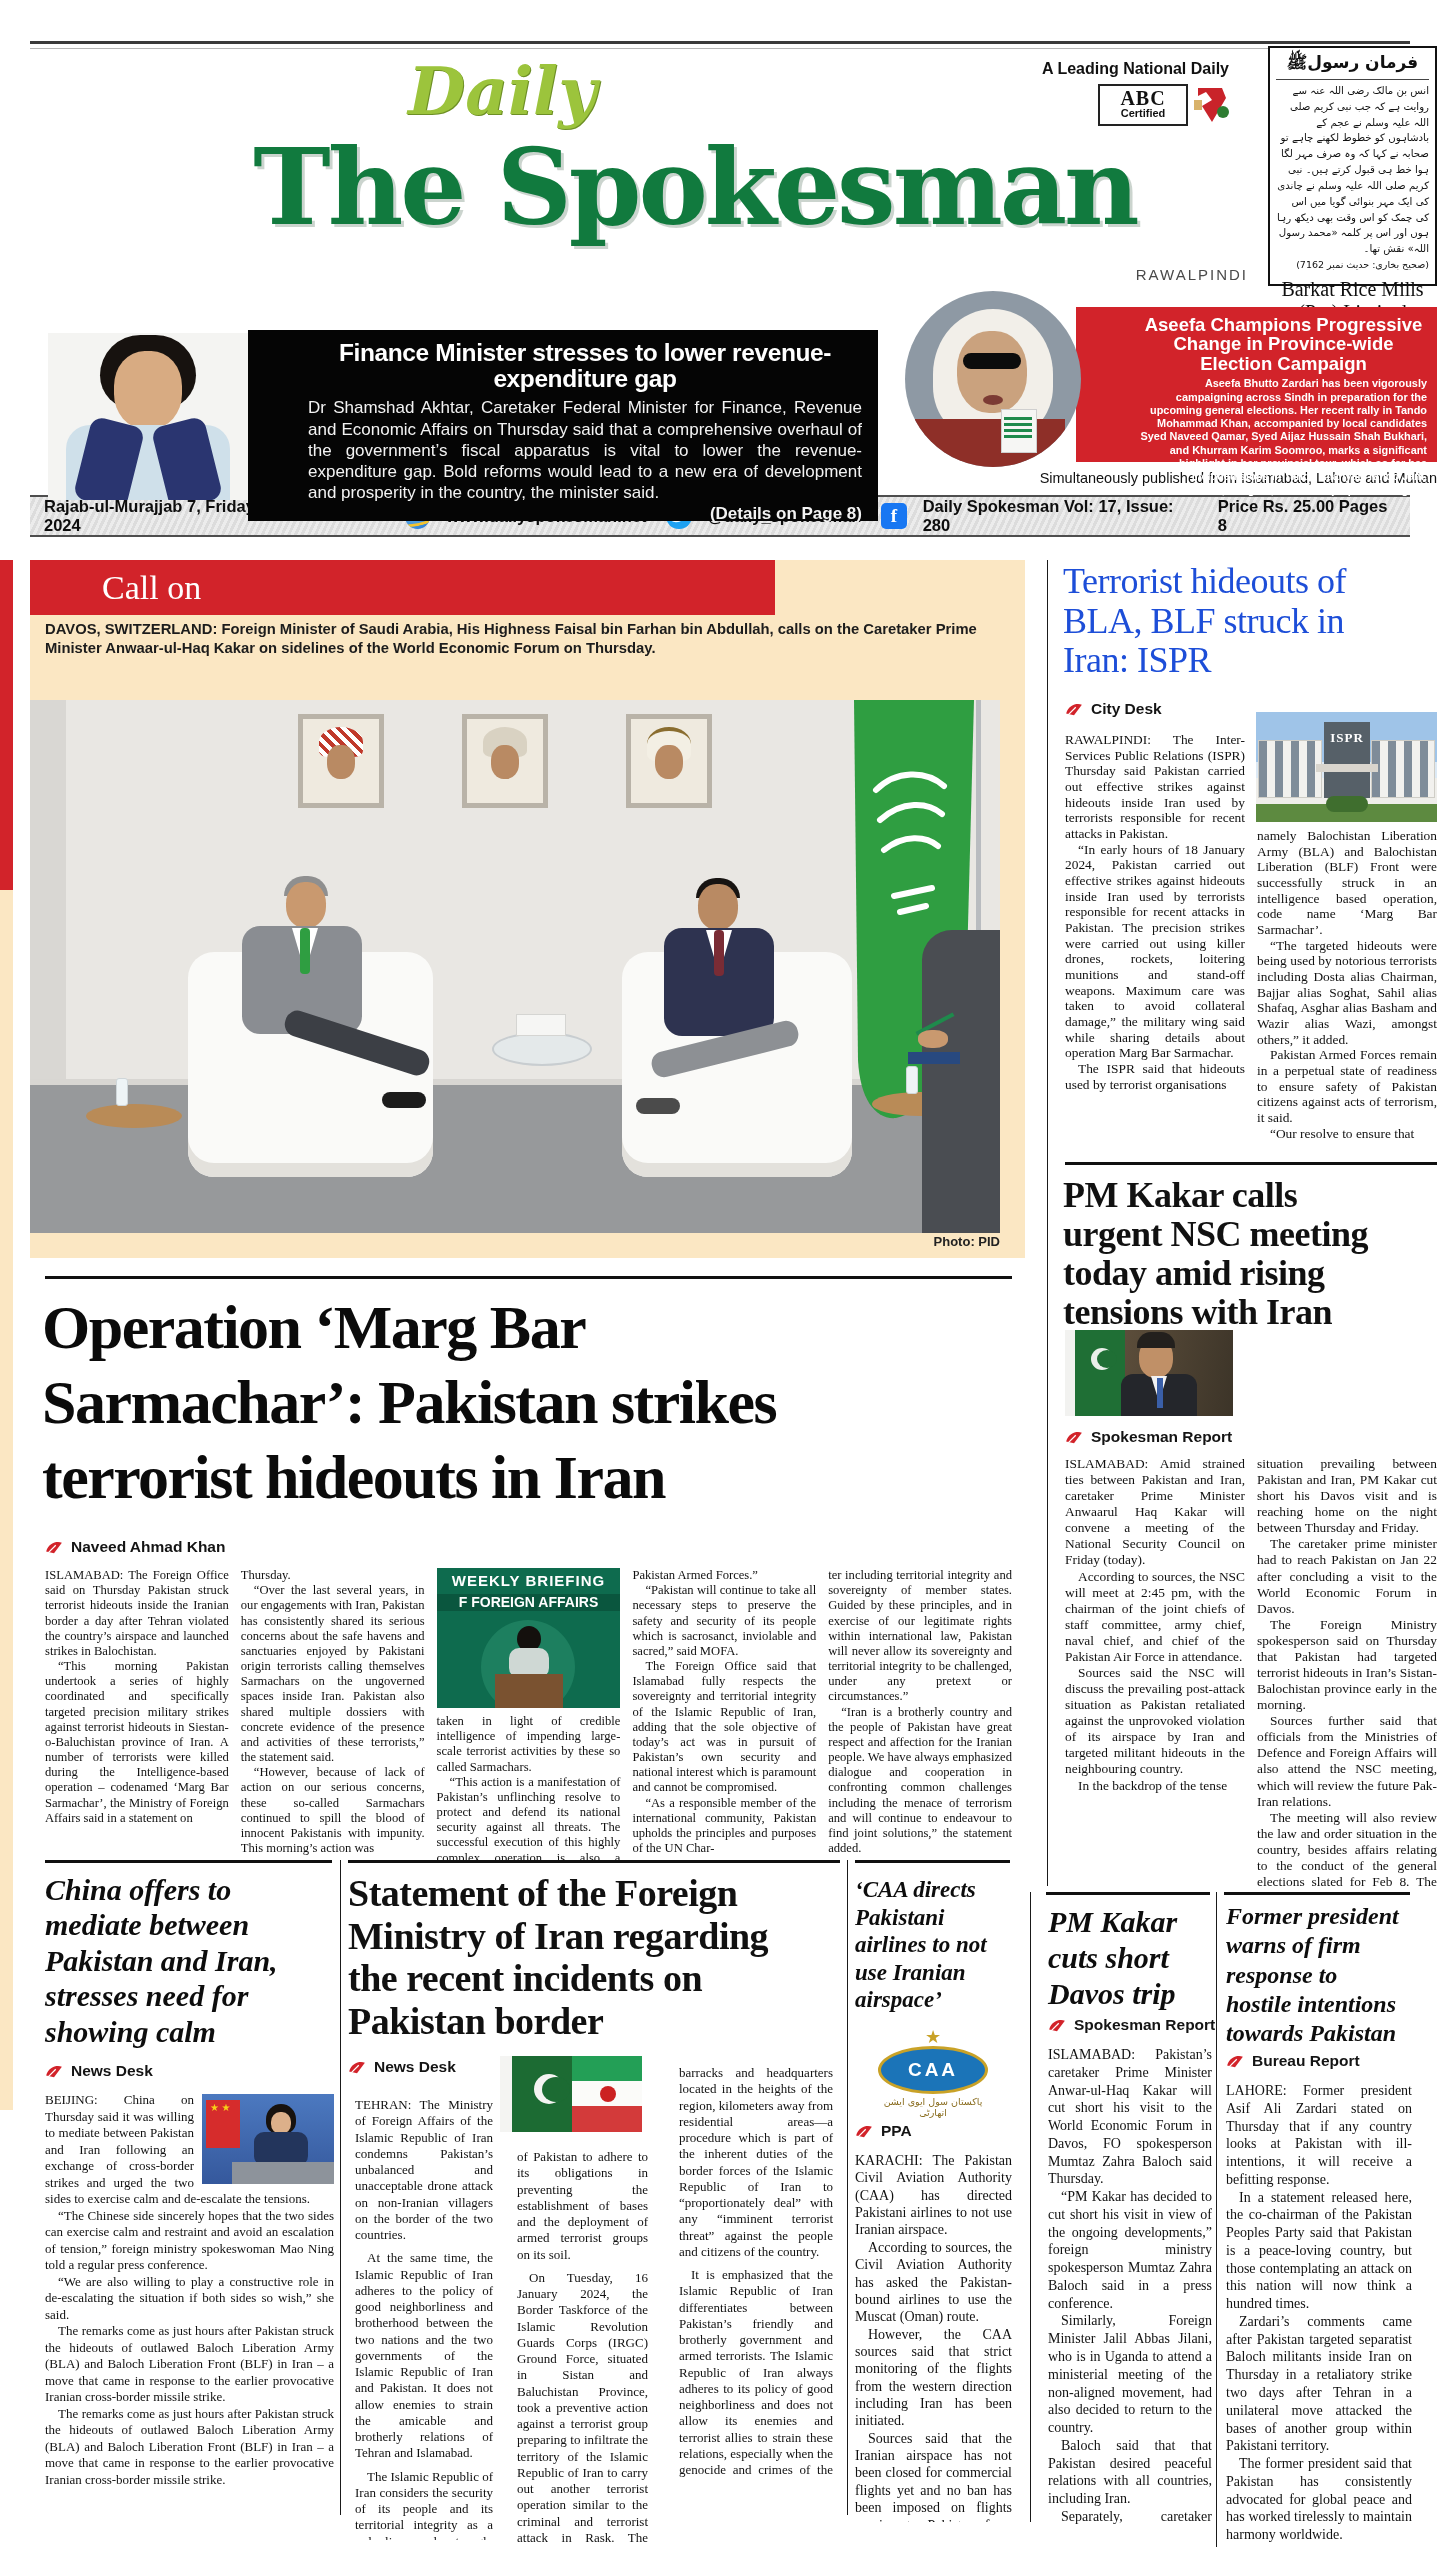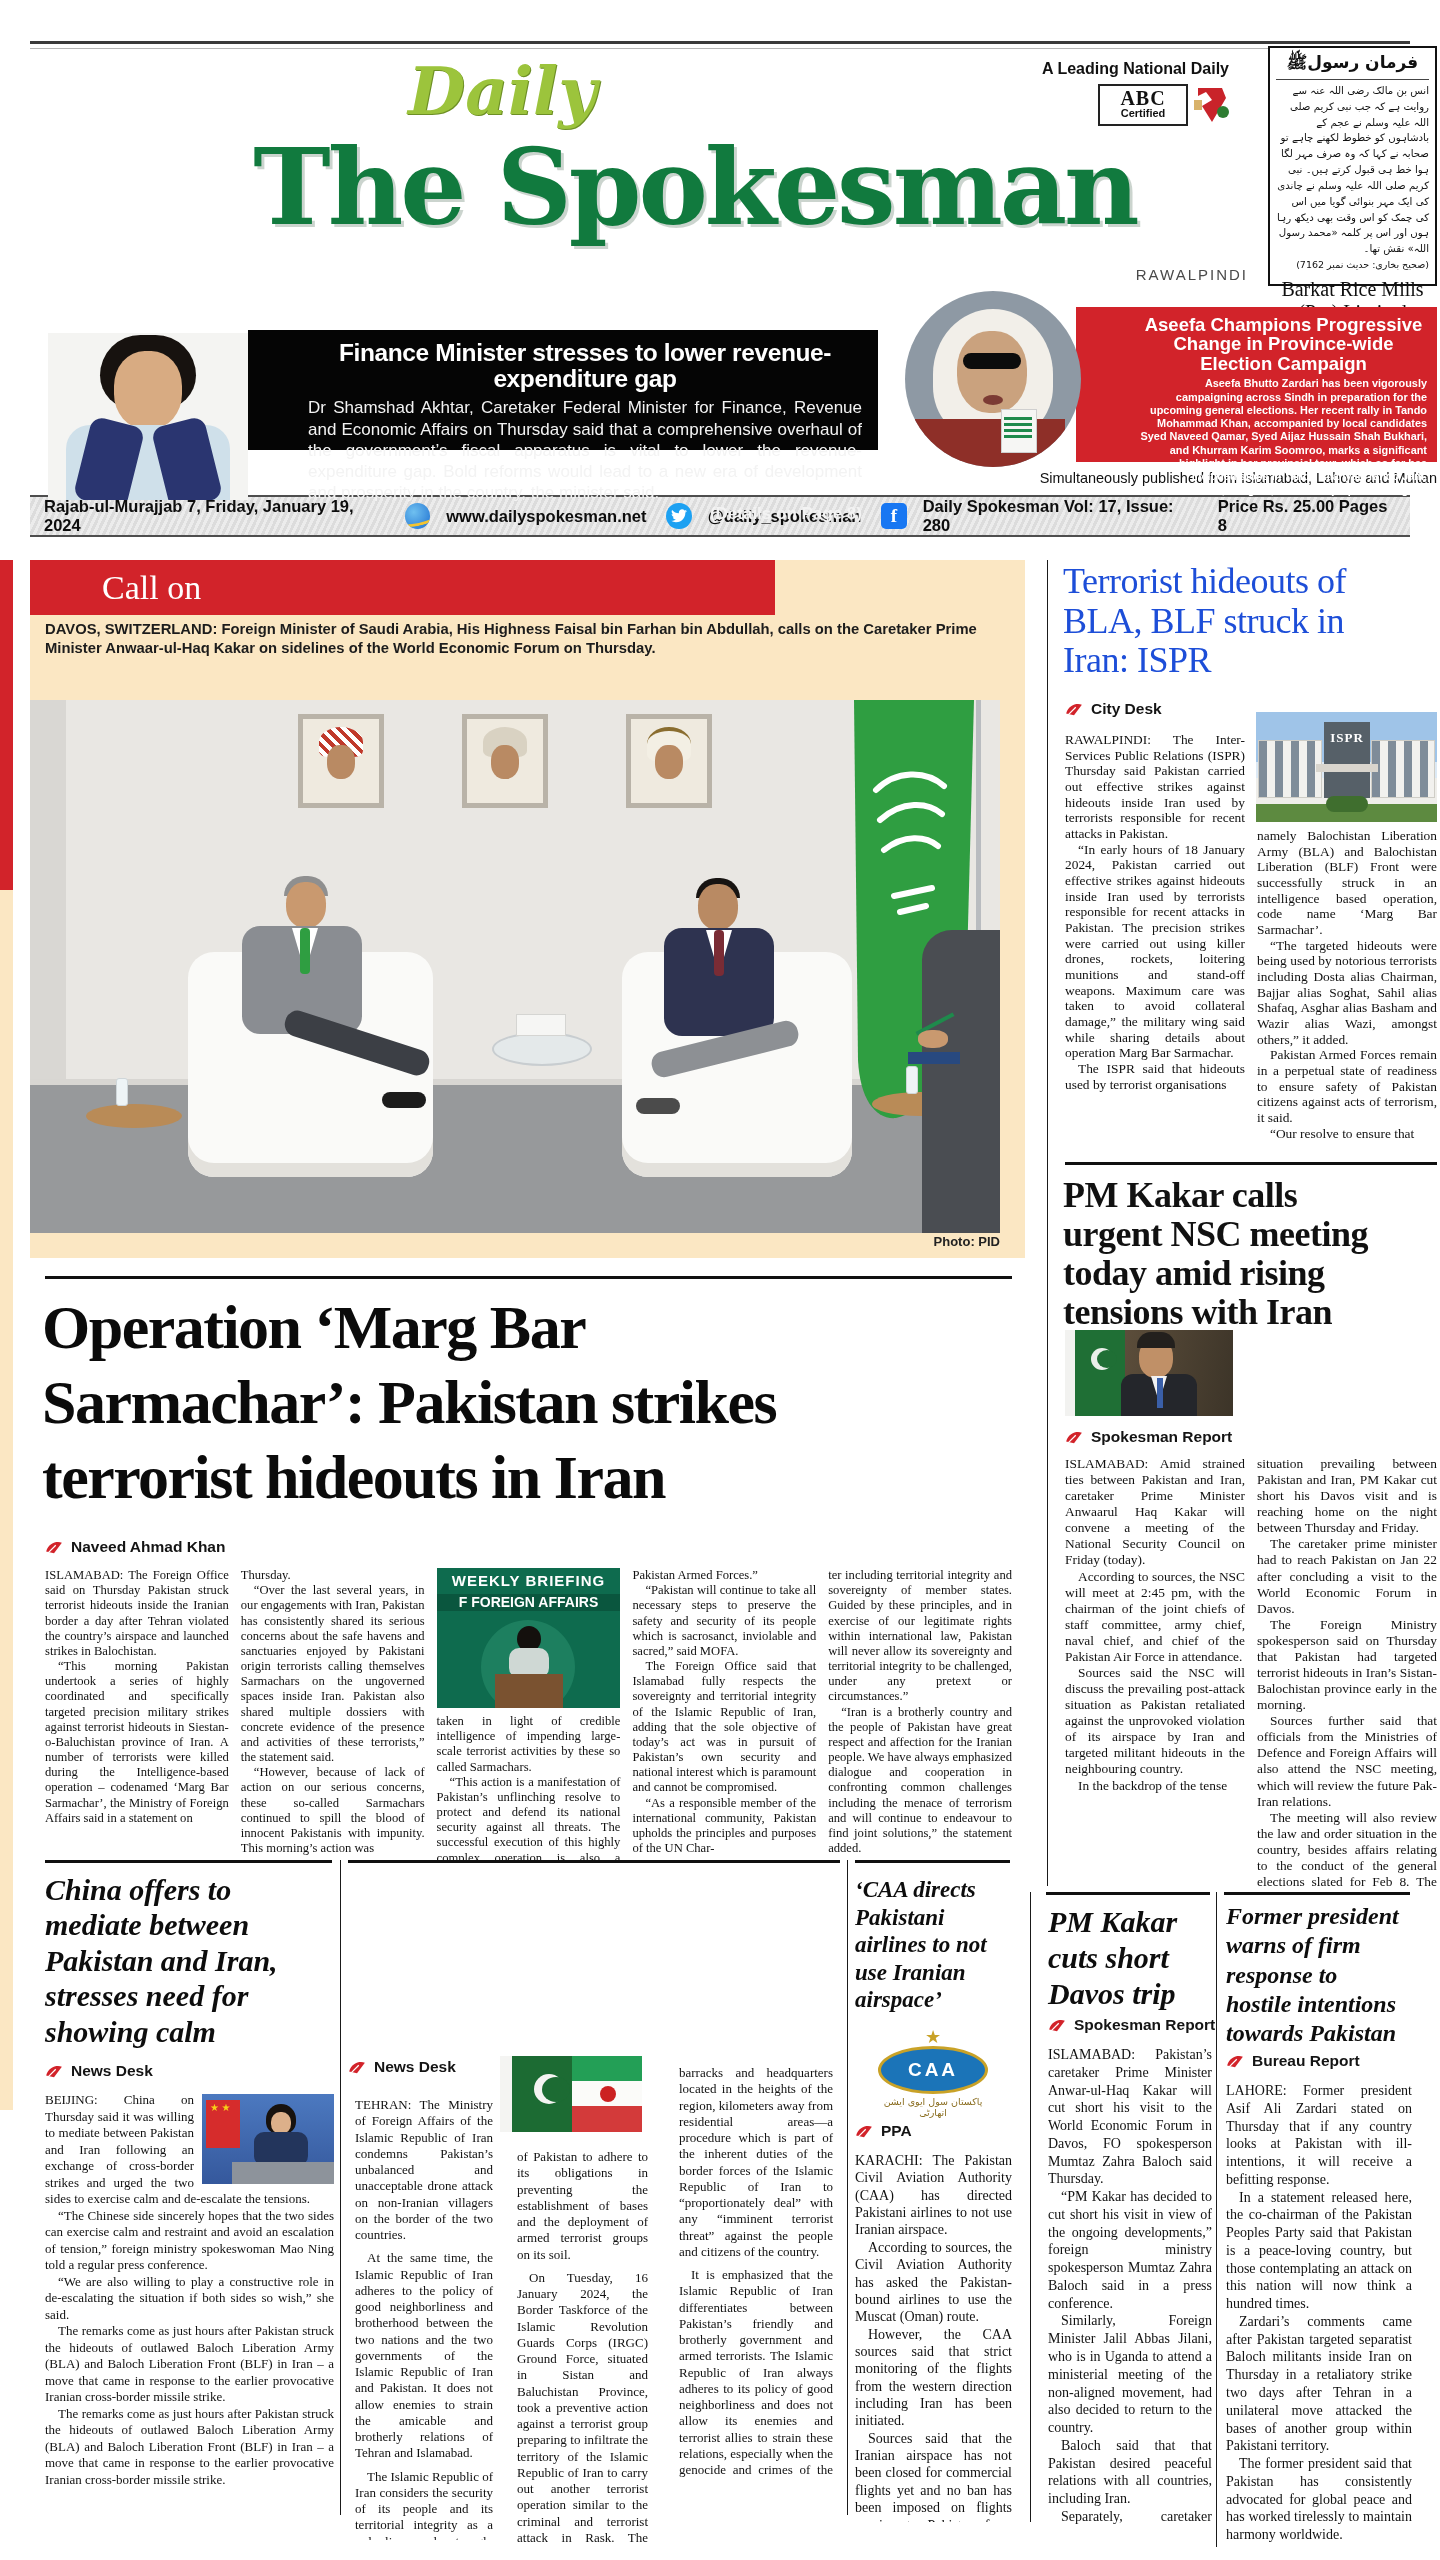--- a/index.html
+++ b/index.html
@@ -29,21 +29,21 @@
   #urdu-body{font-size:10.2px;line-height:1.55;}
   #urdu-cite{font-size:9.5px;margin-top:2px;}
   #urdu-sponsor{direction:ltr;text-align:center;font-family:"Liberation Serif",serif;font-weight:normal;font-size:20px;line-height:1.15;margin-top:8px;}
   
   #shamshad-photo{left:48px;top:333px;width:200px;height:167px;background:#f4f4f2;overflow:hidden;z-index:3;}
   .sh-hair{position:absolute;left:52px;top:2px;width:96px;height:74px;border-radius:48px 48px 40px 40px;background:#17120f;}
   .sh-face{position:absolute;left:66px;top:18px;width:68px;height:78px;border-radius:45%;background:#d8ab82;}
   .sh-top{position:absolute;left:18px;top:92px;width:164px;height:80px;border-radius:24px 24px 0 0;background:#cfe0ea;}
   .sh-scarf{position:absolute;left:34px;top:88px;width:54px;height:84px;background:#2a3570;border-radius:12px;transform:rotate(14deg);}
   .sh-scarf2{position:absolute;left:112px;top:88px;width:54px;height:84px;background:#2a3570;border-radius:12px;transform:rotate(-14deg);}
-  #finance-banner{left:248px;top:330px;width:630px;height:120px;background:#050505;color:#fff;padding:10px 16px 8px 60px;box-sizing:border-box;z-index:2;}
+  #finance-banner{left:248px;top:330px;width:630px;height:191px;background:#050505;color:#fff;padding:10px 16px 8px 60px;box-sizing:border-box;z-index:2;}
   #finance-banner h2{margin:0 0 6px 0;font-size:24.5px;line-height:1.05;text-align:center;font-family:"Liberation Sans",sans-serif;letter-spacing:-0.4px;}
   #finance-body{font-size:17px;line-height:1.24;text-align:justify;font-family:"Liberation Sans",sans-serif;color:#f3f3f3;}
   #finance-details{display:block;text-align:right;font-weight:bold;}
   #aseefa-photo{left:905px;top:291px;width:176px;height:176px;border-radius:50%;overflow:hidden;background:#8e99a4;z-index:4;}
   .as-scarf{position:absolute;left:28px;top:18px;width:120px;height:130px;border-radius:50% 50% 40% 40%;background:#f2efe9;}
   .as-face{position:absolute;left:52px;top:40px;width:70px;height:82px;border-radius:46%;background:#caa27e;}
   .as-glasses{position:absolute;left:58px;top:62px;width:58px;height:16px;border-radius:8px;background:#0c0c0c;}
   .as-mouth{position:absolute;left:78px;top:104px;width:20px;height:10px;border-radius:50%;background:#7c3b34;}
   .as-mic{position:absolute;left:96px;top:118px;width:34px;height:42px;background:#f6f6f4;border:1px solid #cfcfcf;}
   .as-mictxt{position:absolute;left:99px;top:126px;width:28px;height:22px;background:
@@ -519,20 +519,26 @@
     </div>
     <div>
         <p>BEIJING: China on Thursday said it was willing to mediate between Pakistan and Iran following an exchange of cross-border strikes and urged the two sides to exercise calm and de-escalate the tensions.</p>
         <p>“The Chinese side sincerely hopes that the two sides can exercise calm and restraint and avoid an escalation of tension,” foreign ministry spokeswoman Mao Ning told a regular press conference.</p>
         <p>“We are also willing to play a constructive role in de-escalating the situation if both sides so wish,” she said.</p>
         <p>The remarks come as just hours after Pakistan struck the hideouts of outlawed Baloch Liberation Army (BLA) and Baloch Liberation Front (BLF) in Iran – a move that came in response to the earlier provocative Iranian cross-border missile strike.</p>
         <p>The remarks come as just hours after Pakistan struck the hideouts of outlawed Baloch Liberation Army (BLA) and Baloch Liberation Front (BLF) in Iran – a move that came in response to the earlier provocative Iranian cross-border missile strike.</p>
       </div>
   </div>
 
+  <div class="abs lines" id="stmt-headline">
+      <p>Statement of the Foreign</p>
+      <p>Ministry of Iran regarding</p>
+      <p>the recent incidents on</p>
+      <p>Pakistan border</p>
+    </div>
   <div class="abs byline" id="stmt-byline">
     <svg width="18" height="14" viewBox="0 0 20 16">
         <path d="M1 13 C4 3 13 1 19 3 L10 15 Z" fill="#d2232a"></path>
         <path d="M3 15 L12 6" stroke="#fff" stroke-width="1.4"></path>
       </svg>
     <span>News Desk</span>
   </div>
   <div class="abs" id="flags-img">
     <div class="fl-pak"></div>
     <div class="fl-pak-stripe"></div>

